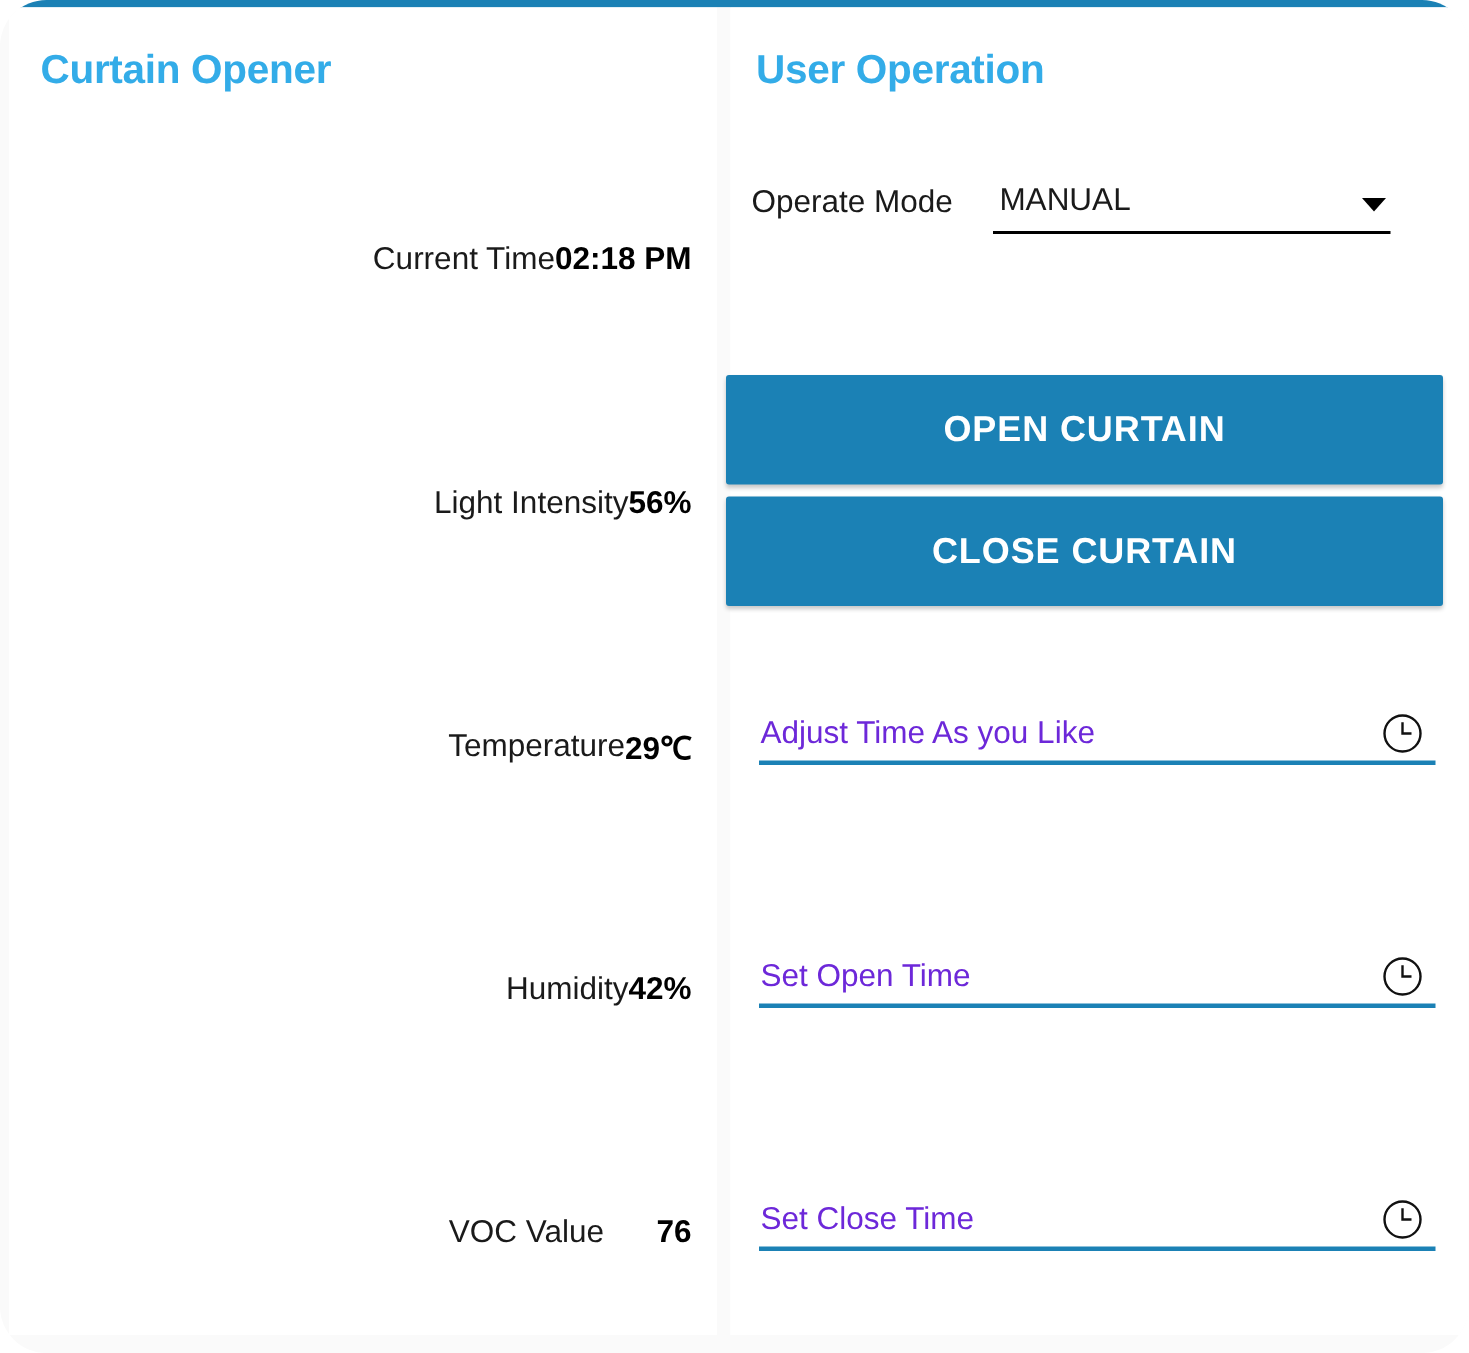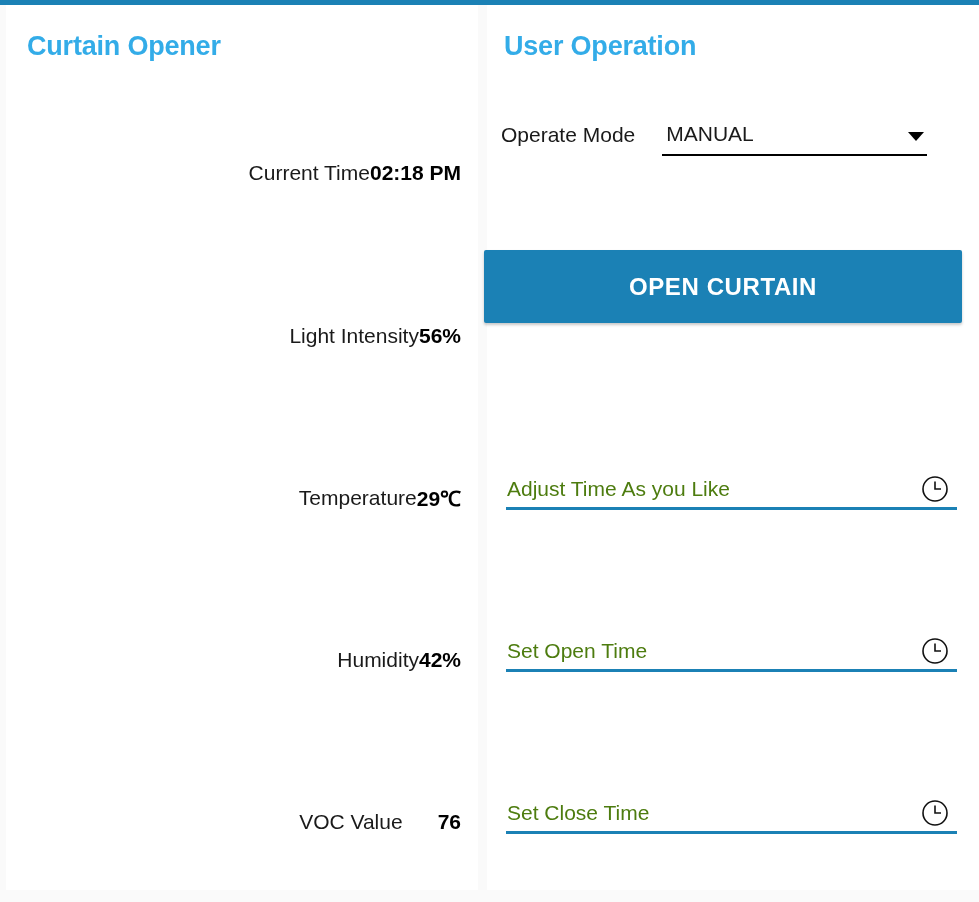--- a/index.html
+++ b/index.html
@@ -12,20 +12,21 @@
     -webkit-font-smoothing: antialiased;
   }
 
   .app {
     position: relative;
     width: 979px;
     height: 902px;
     background: #fafafa;
     overflow: hidden;
     box-sizing: border-box;
+    border-radius: 31px;
   }
 
   
   .topbar {
     position: absolute;
     top: 0;
     left: 0;
     width: 979px;
     height: 5px;
     background: #1b81b5;
@@ -180,21 +181,21 @@
     width: 451px;
     height: 40px;
     border-bottom: 3px solid #1b81b5;
     box-sizing: border-box;
     display: flex;
     align-items: center;
     cursor: pointer;
   }
   .time-text {
     font-size: 21px;
-    color: #4d7c0f;
+    color: #6d28d9;
     white-space: nowrap;
     flex: 1 1 auto;
     padding-left: 1px;
   }
   .clock-icon {
     flex: 0 0 auto;
     width: 28px;
     height: 28px;
     margin-right: 8px;
     display: block;
@@ -254,20 +255,21 @@
           <span class="mode-select-value">MANUAL</span>
           <span class="caret"></span>
         </div>
       </div>
     </div>
 
   </div>
 
   <button class="action-btn btn-open">OPEN CURTAIN</button>
 
+  <button class="action-btn btn-close">CLOSE CURTAIN</button>
 
   <div class="time-field tf-0" style="left:506px;">
     <span class="time-text">Adjust Time As you Like</span>
     <svg class="clock-icon" viewBox="0 0 28 28">
       <circle cx="14" cy="14" r="12" fill="none" stroke="#111111" stroke-width="1.6"></circle>
       <path d="M14 6.5 L14 14 L20 14" fill="none" stroke="#111111" stroke-width="1.6" stroke-linecap="butt"></path>
     </svg>
   </div>
 
   <div class="time-field tf-1" style="left:506px;">

